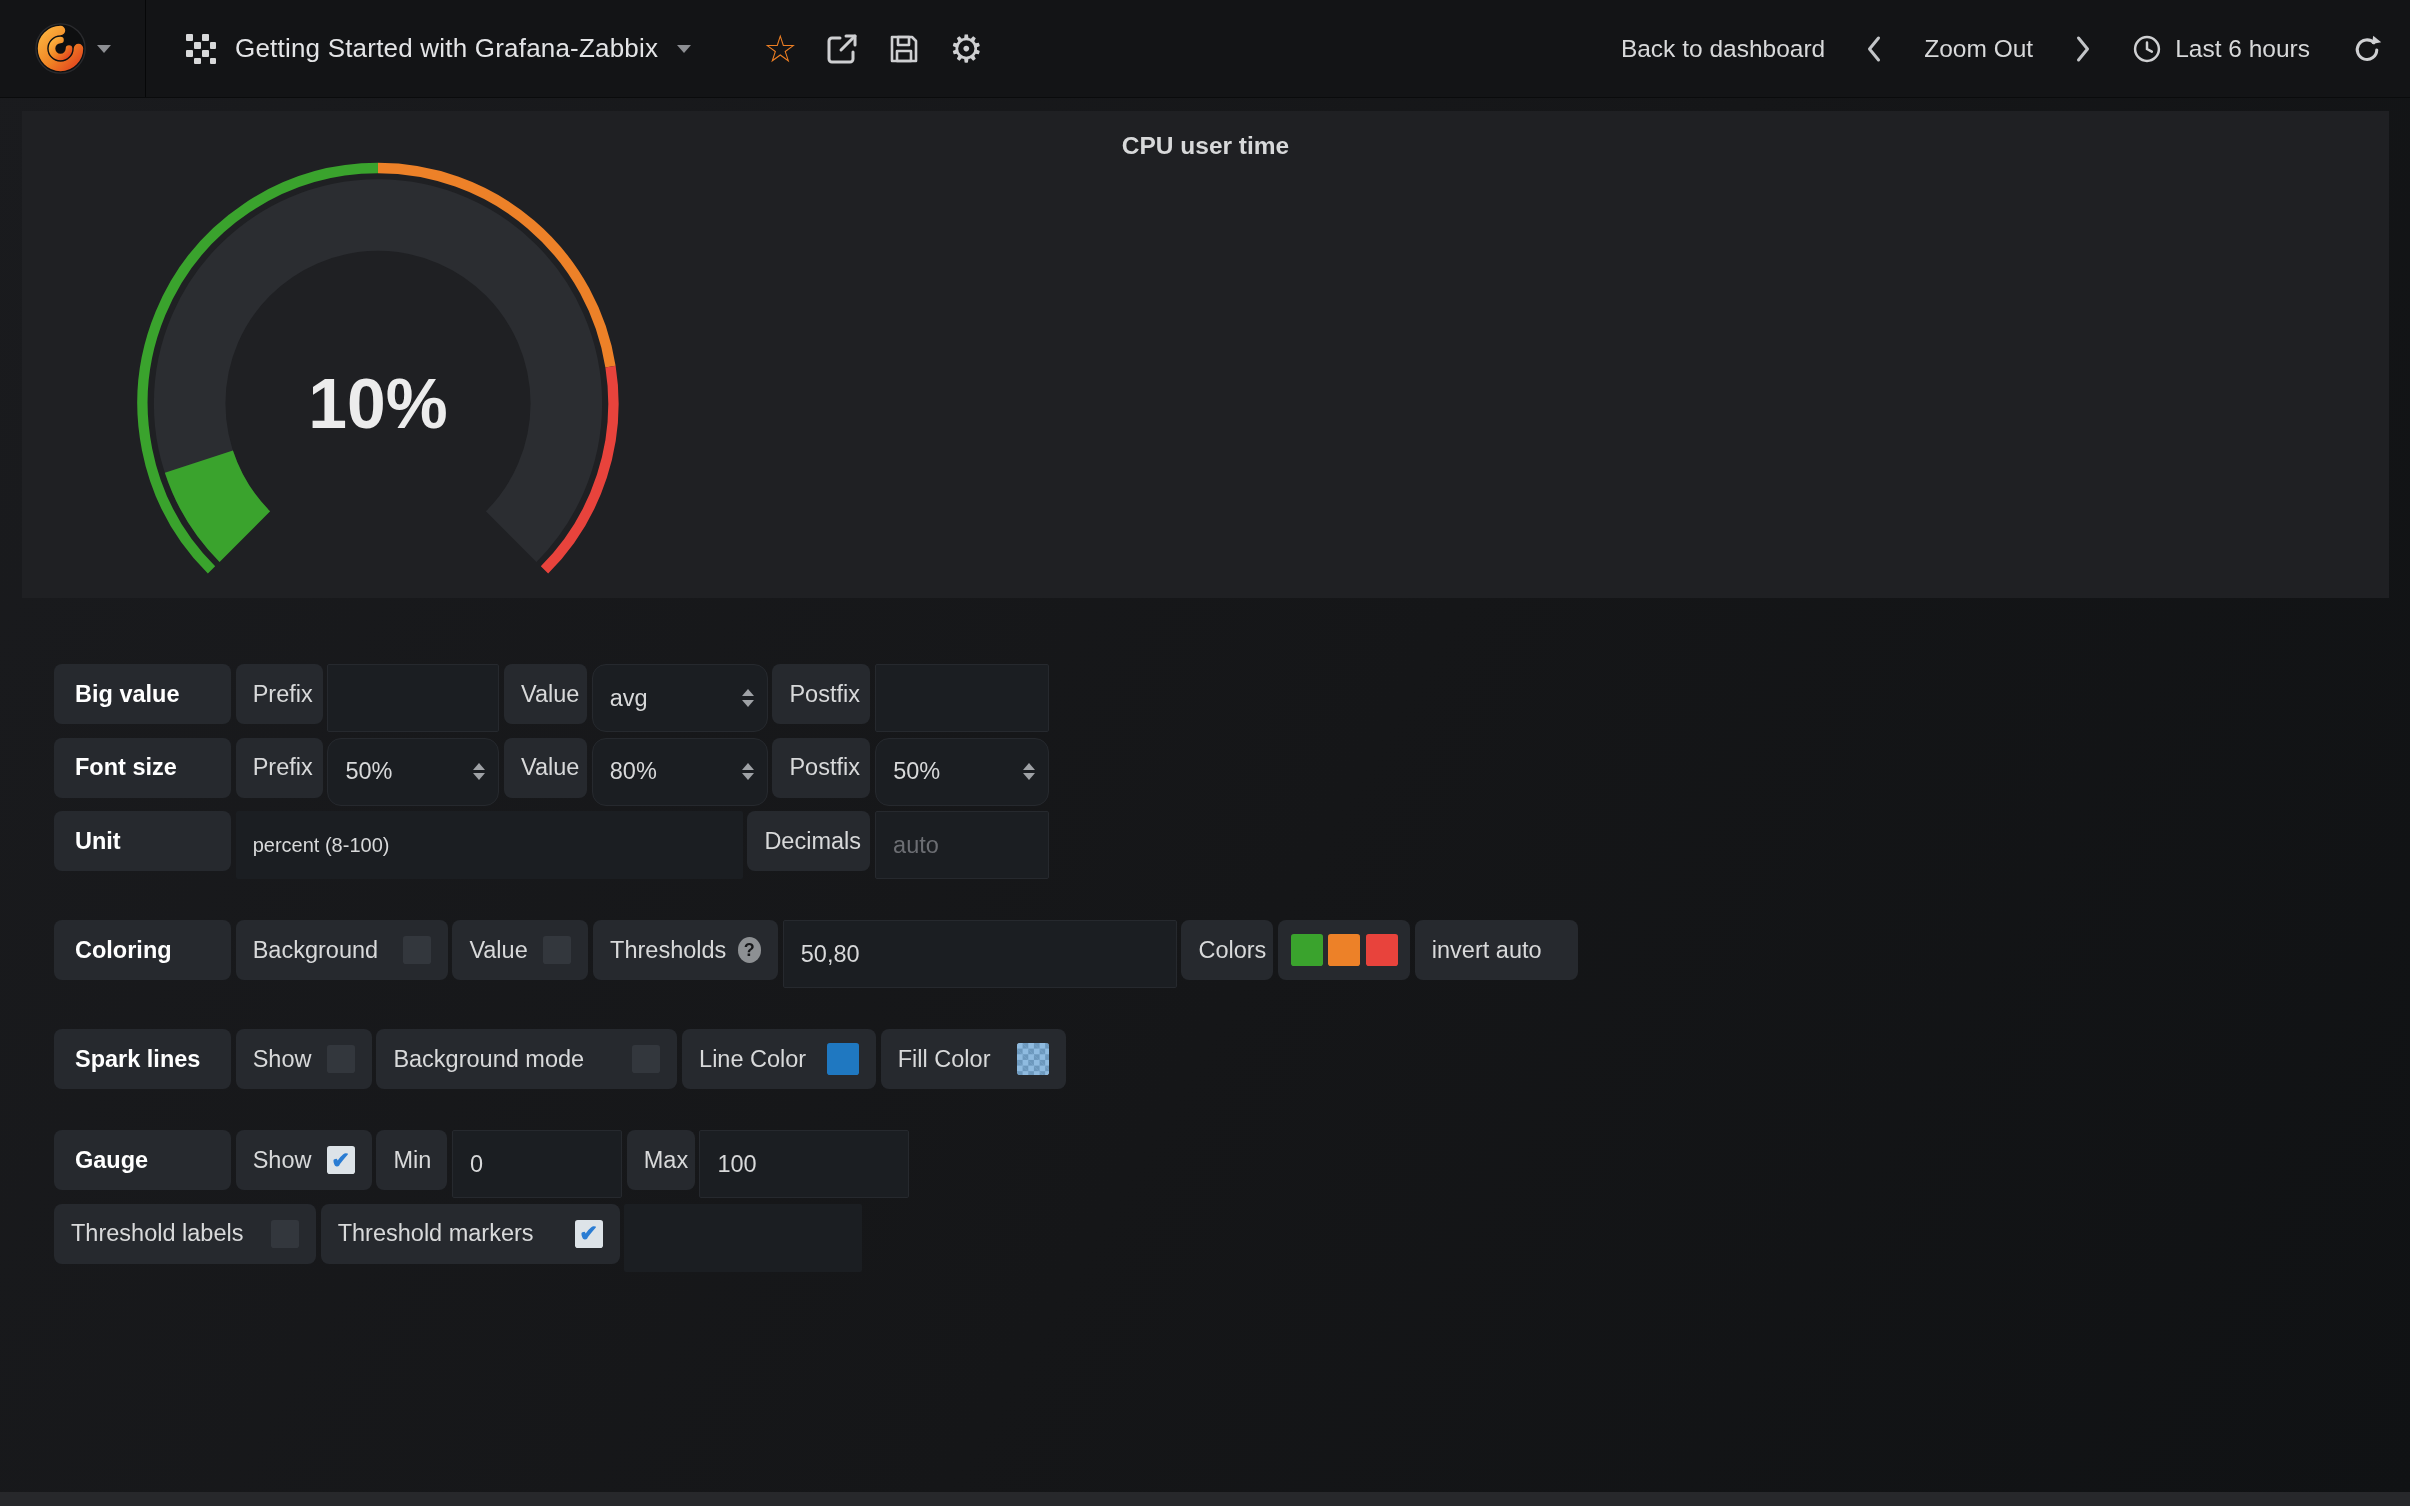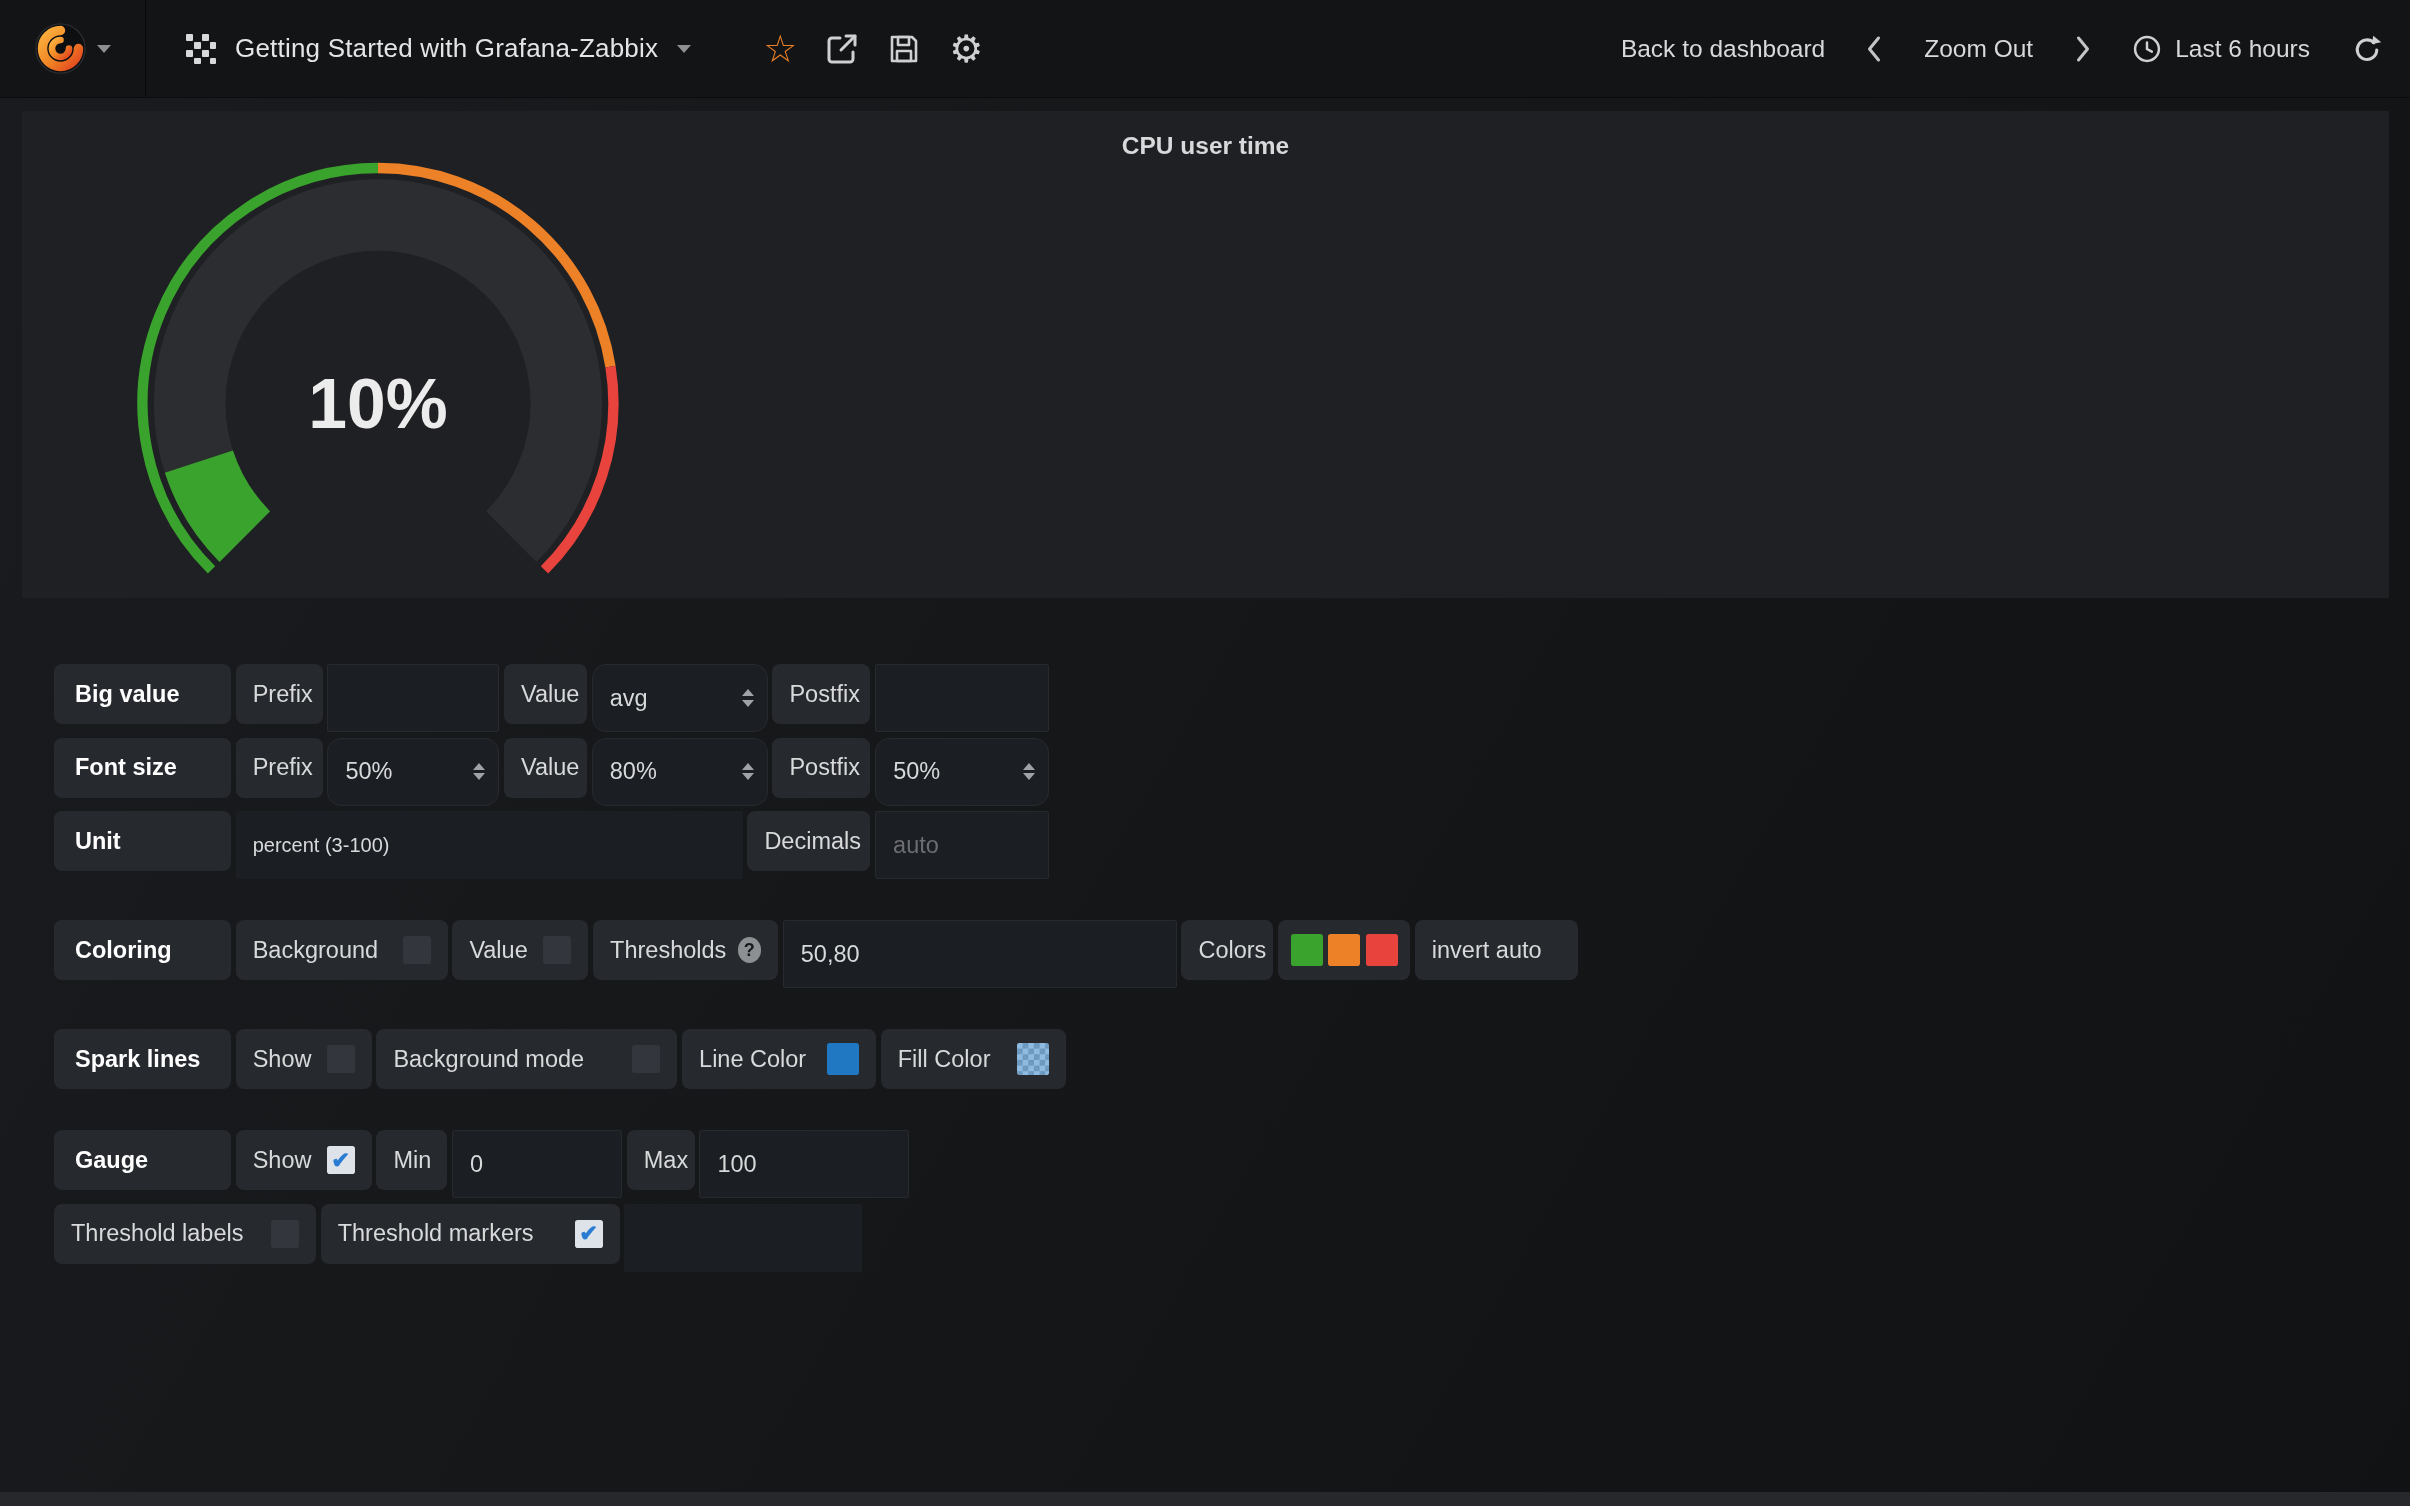--- a/index.html
+++ b/index.html
@@ -231,21 +231,21 @@
             </div>
             <div class="cell" style="width:98px">Postfix</div>
             <div class="selectbox" style="width:174px">
               <span>50%</span>
               <span class="spin"></span>
             </div>
           </div>
 
           <div class="row">
             <div class="cell cat" style="width:177px">Unit</div>
-            <div class="unit-cell" style="width:507px">percent (3-100)</div>
+            <div class="unit-cell" style="width:507px">percent (8-100)</div>
             <div class="cell" style="width:123px">Decimals</div>
             <input class="inp" style="width: 174px;" placeholder="auto">
           </div>
         </div>
 
         <div class="group">
           <div class="row">
             <div class="cell cat" style="width:177px">Coloring</div>
             <div class="cell has-cb" style="width:212px">
               <span>Background</span>

